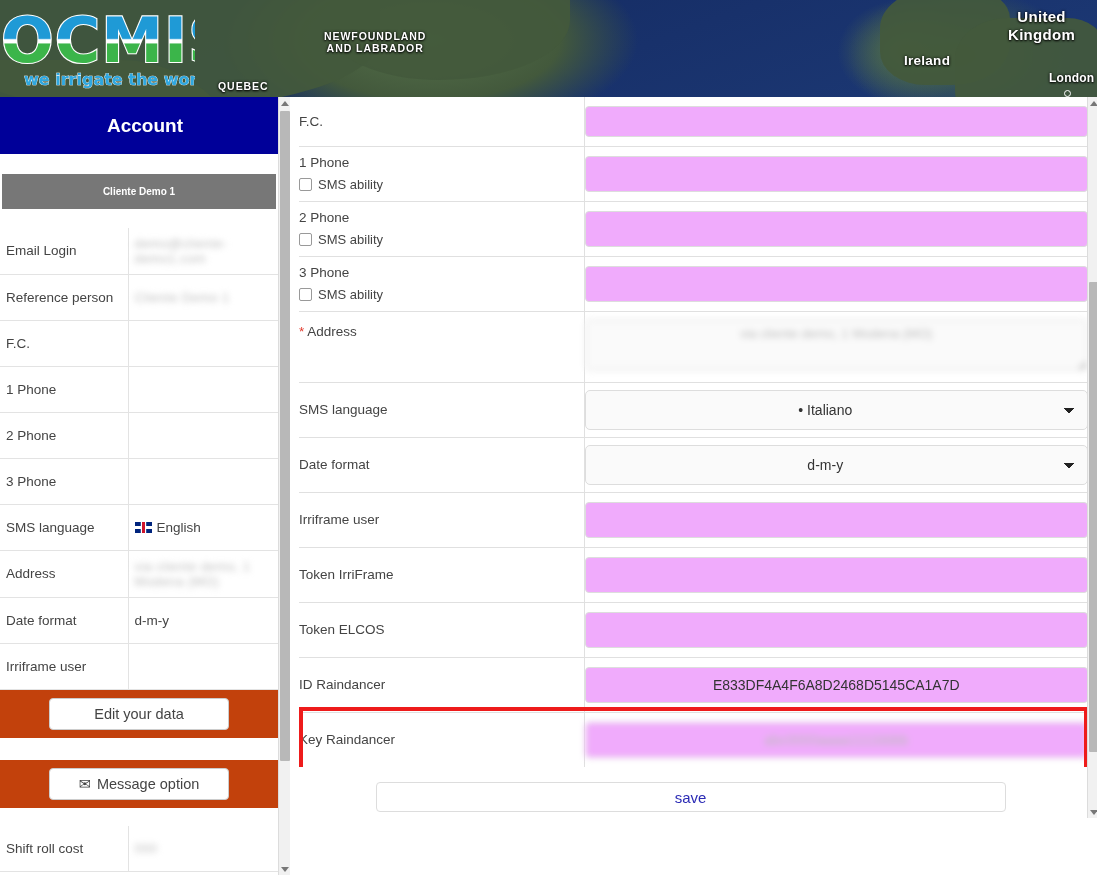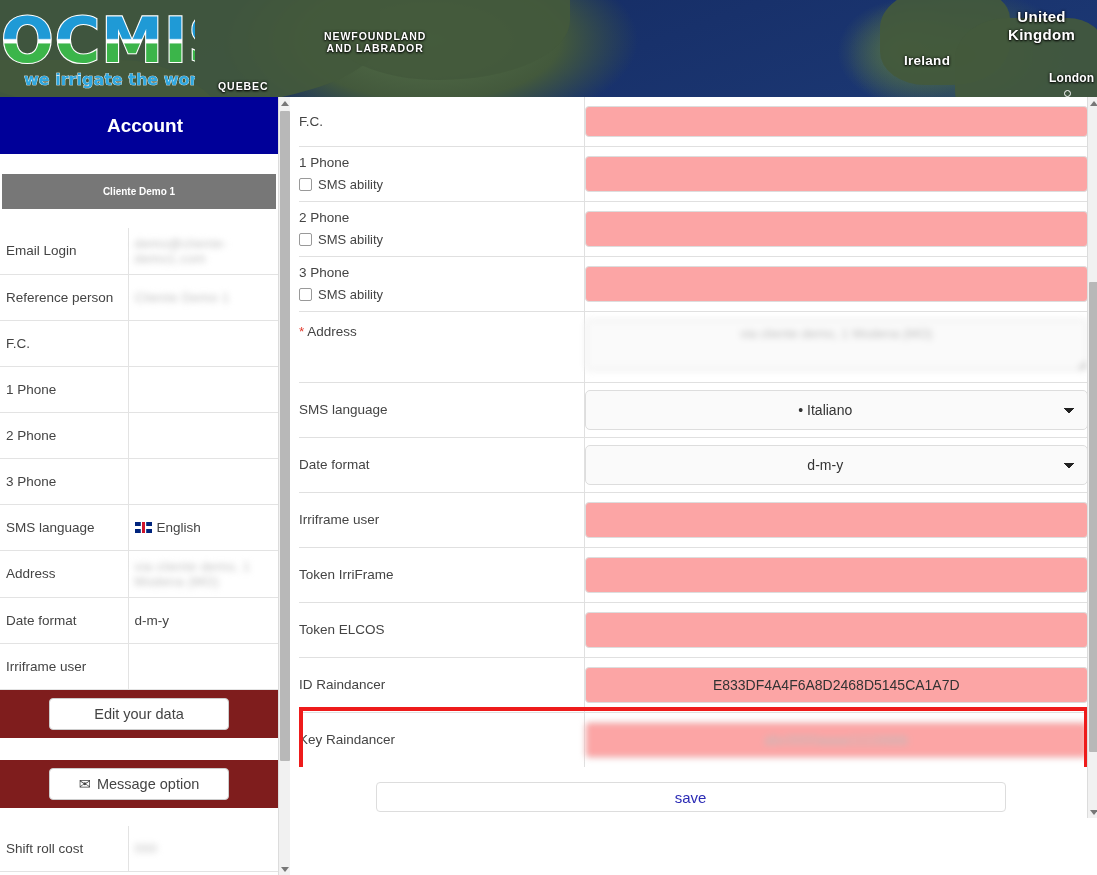--- a/index.html
+++ b/index.html
@@ -88,21 +88,21 @@
     display: inline-block; width: 17px; height: 11px; vertical-align: -1px;
     margin-right: 5px; position: relative; background: #00247d; overflow: hidden;
   }
   .flag-uk::before {
     content: ""; position: absolute; left: 0; top: 4px; width: 17px; height: 3px; background: #fff;
   }
   .flag-uk::after {
     content: ""; position: absolute; left: 7px; top: 0; width: 3px; height: 11px; background: #cf142b;
     box-shadow: 0 0 0 1.2px #fff;
   }
-  .btn-row { background: #7f1d1d; padding: 8px 12px; text-align: center; }
+  .btn-row { background: #c2410c; padding: 8px 12px; text-align: center; }
   .sb-btn {
     display: inline-flex; align-items: center; justify-content: center; gap: 6px;
     width: 180px; height: 32px; background: #fff; border: 1px solid #ccc;
     border-radius: 4px; font-size: 14.5px; color: #444; cursor: pointer;
   }
   .spacer-row { height: 22px; background: rgba(255,255,255,.5); }
   .spacer-row2 { height: 18px; background: rgba(255,255,255,.45); }
 
   
   .sb-scrollbar {
@@ -147,21 +147,21 @@
   .form-table { width: 789px; border-collapse: collapse; table-layout: fixed; }
   .form-table tr { border-bottom: 1px solid #e0e0e0; }
   .form-table td { vertical-align: middle; padding: 0; }
   .f-label {
     width: 285px; padding: 0 0 0 12px; font-size: 13.5px; color: #444;
     border-right: 1px solid #e0e0e0;
   }
   .f-field { padding: 6px 18px 6px 8px; }
   .req-star { color: #e23b2e; margin-right: 3px; }
   .inp {
-    width: 100%; height: 36px; background: #fca5a5; border: 1px solid #ddd;
+    width: 100%; height: 36px; background: #f0abfc; border: 1px solid #ddd;
     border-radius: 4px; font-size: 14px; color: #333; text-align: center;
     font-family: "Liberation Sans", sans-serif; outline: none;
   }
   .inp.tall { height: 31px; }
   .ta {
     width: 100%; height: 52px; background: #fafafa; border: 1px solid #ddd;
     border-radius: 5px; resize: vertical; font-family: "Liberation Sans", sans-serif;
     font-size: 13px; text-align: center; padding-top: 6px; color:#bdbdbd;
     filter: blur(3px); outline:none;
   }

